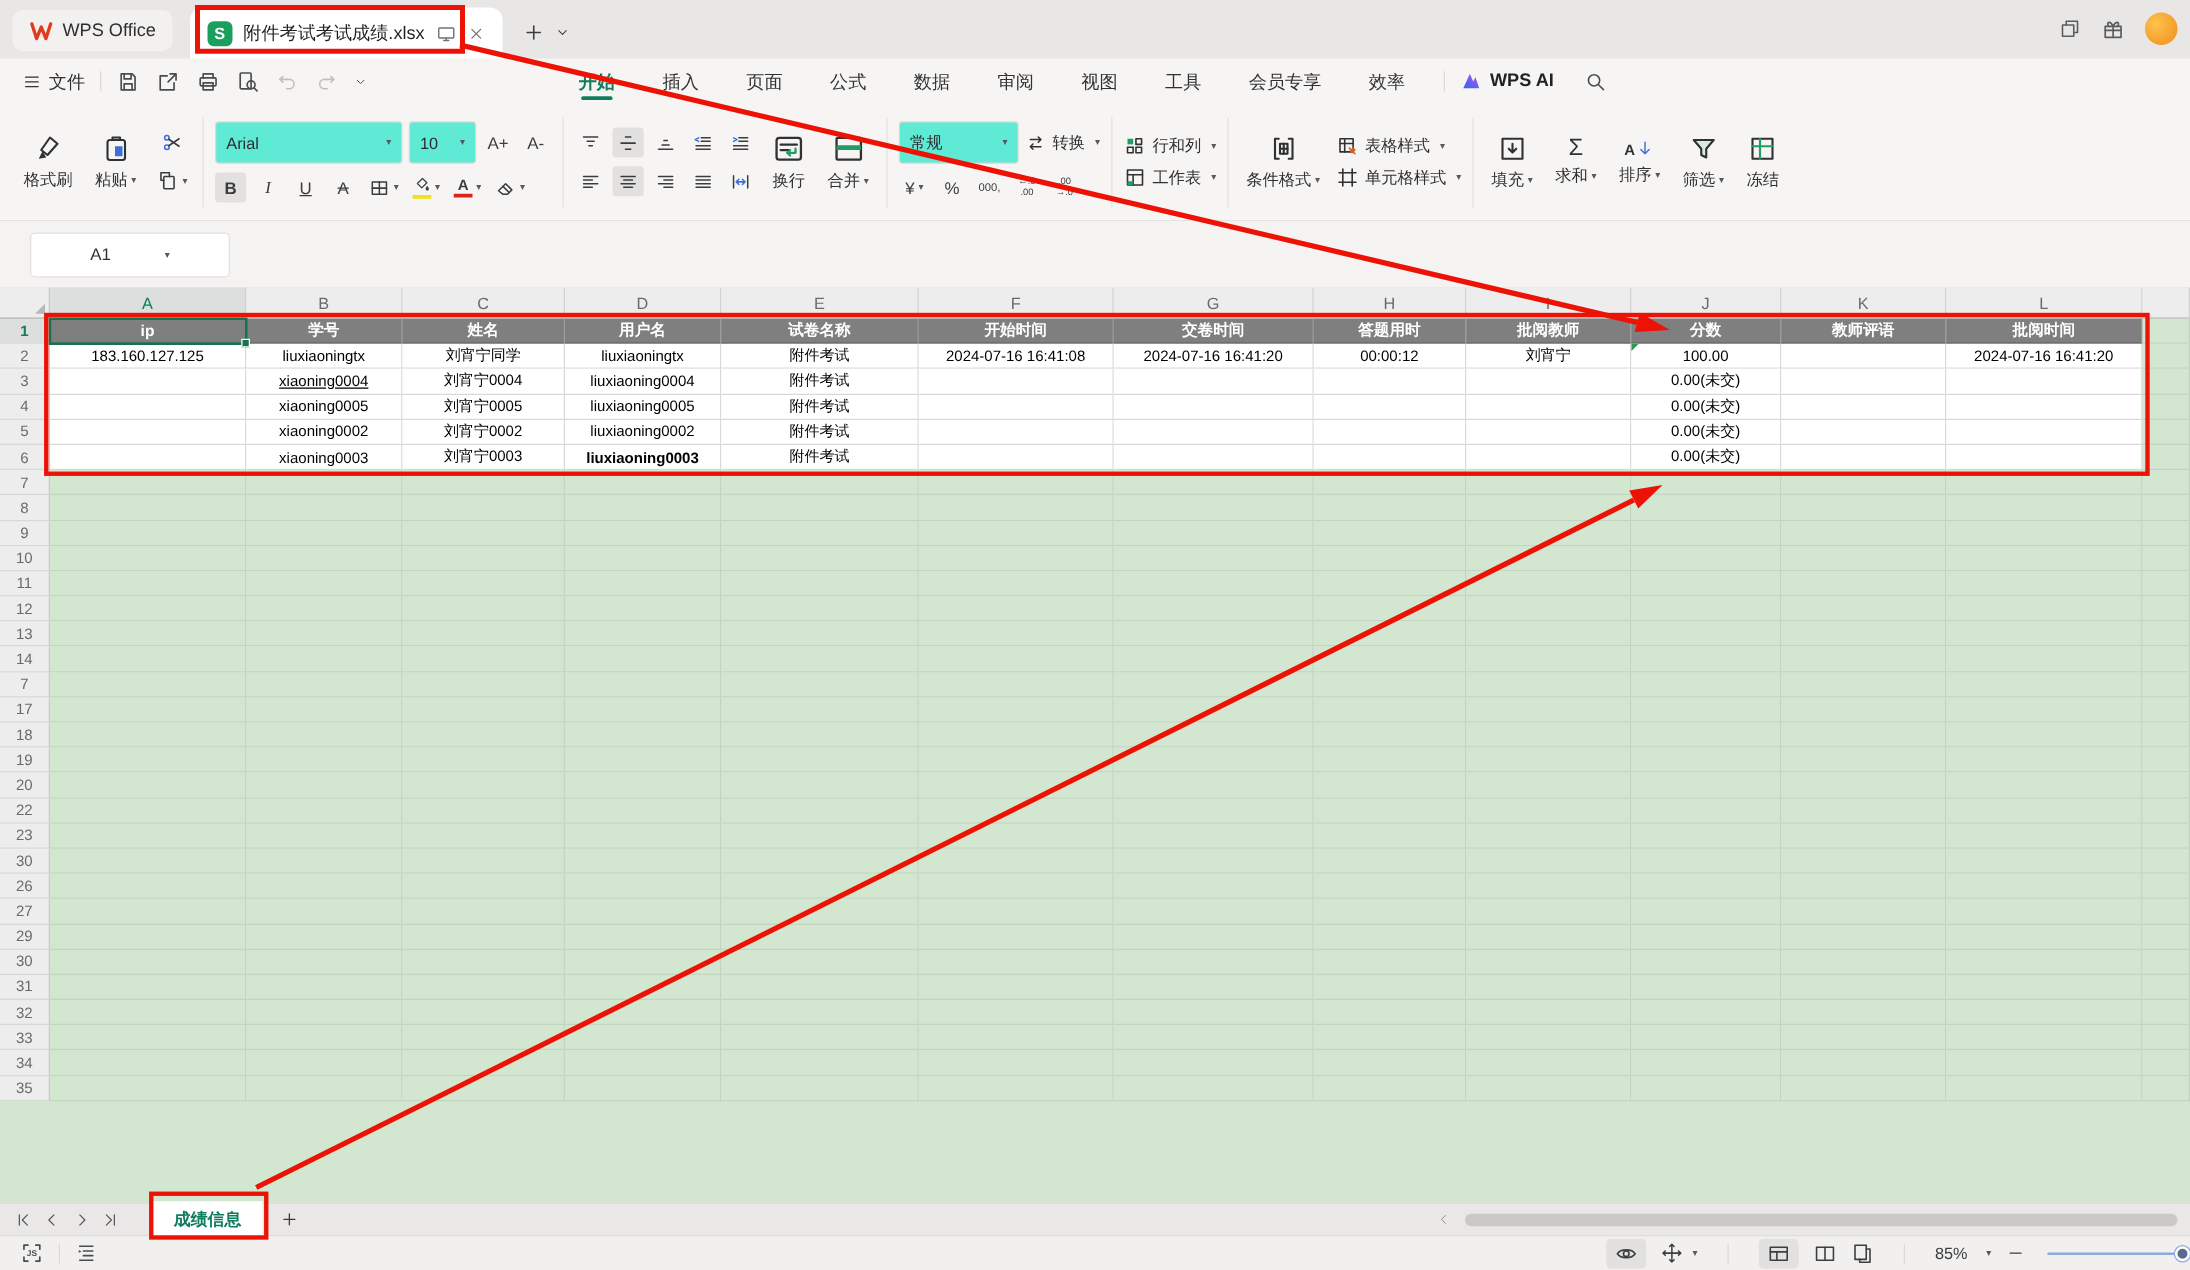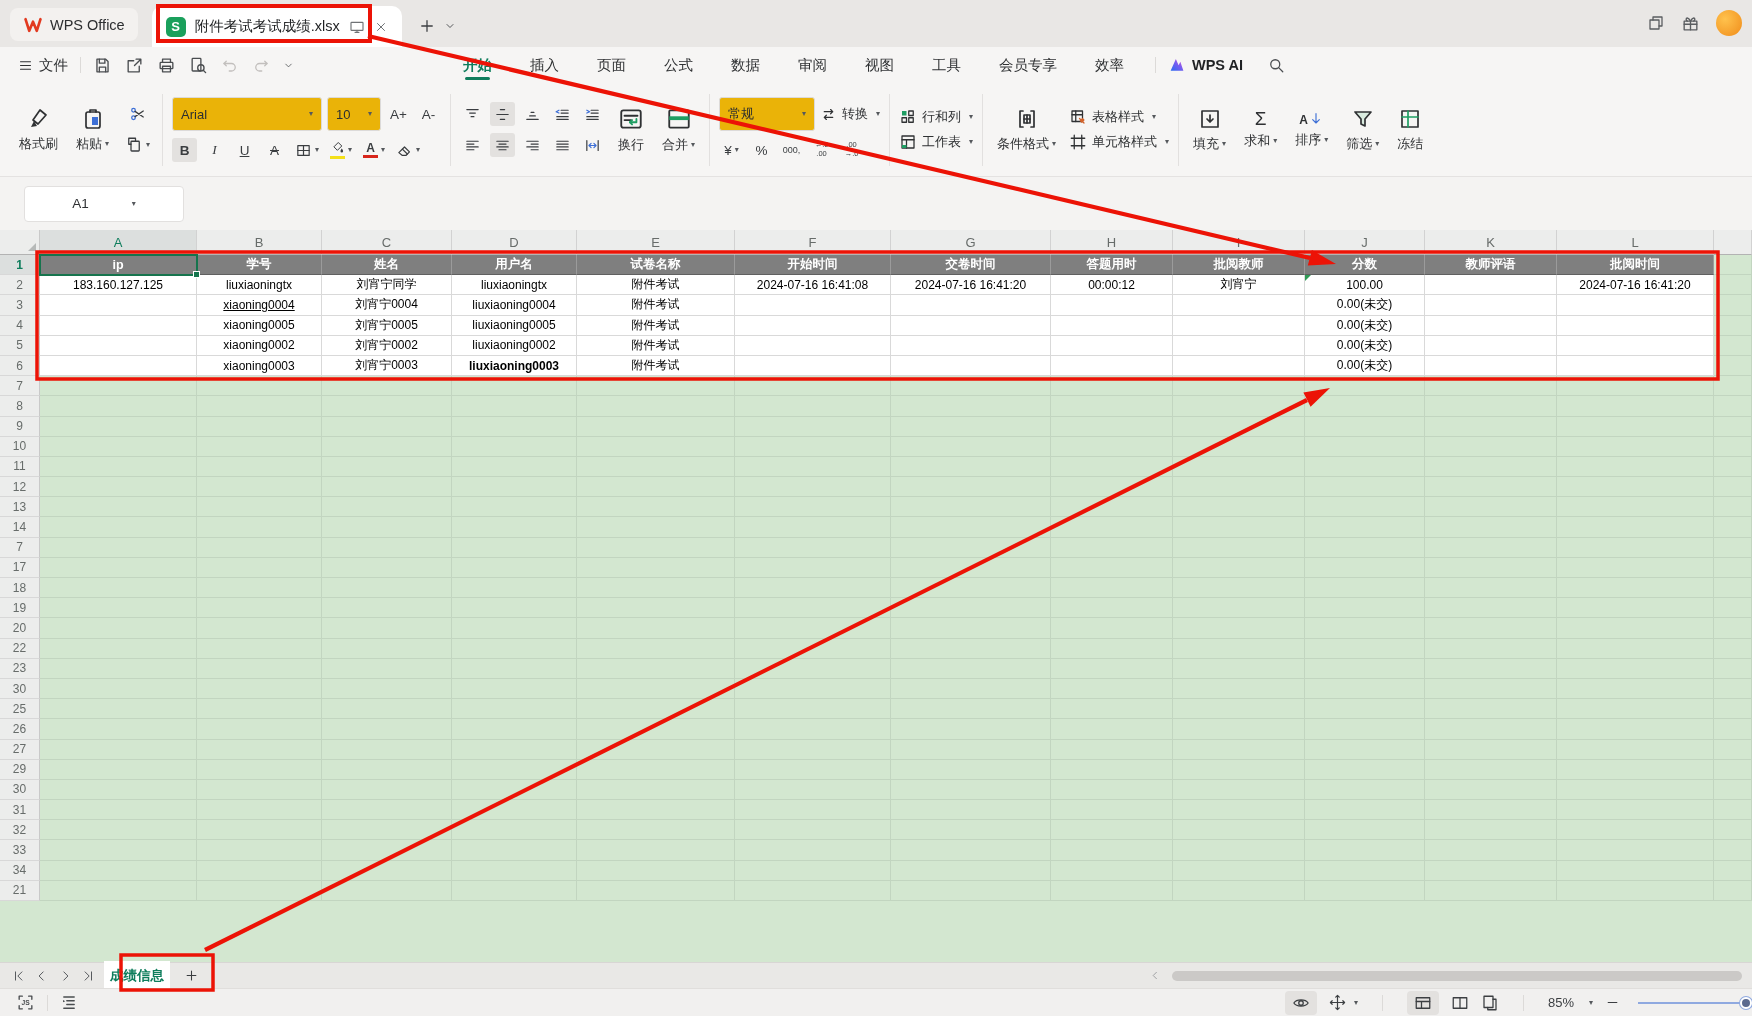--- a/index.html
+++ b/index.html
@@ -34,21 +34,21 @@
   .grp{display:flex;align-items:center;gap:8px;flex:0 0 auto}
   .col2{display:flex;flex-direction:column;justify-content:center;gap:7px}
   .row{display:flex;align-items:center;gap:5px}
   .bigbtn{display:flex;flex-direction:column;align-items:center;justify-content:center;gap:4px;padding:0 5px;color:#2f3133}
   .lbl{font-size:13px;display:flex;align-items:center;white-space:nowrap}
   .ibtn{height:24px;min-width:25px;padding:0 3px;display:flex;align-items:center;justify-content:center;border-radius:3px;font-size:13.5px;color:#3a3d40;white-space:nowrap}
   .on{background:#e3e1df}
   .italic{font-style:italic;font-family:"Liberation Serif",serif}
   .und{text-decoration:underline}
   .strike{text-decoration:line-through}
-  .selbox{height:26px;background:#eab308;border:1px solid #dcdad9;border-radius:3px;display:flex;align-items:center;justify-content:space-between;padding:16px 8px;font-size:13px;color:#2c2e30}
+  .selbox{height:26px;background:#5eead4;border:1px solid #dcdad9;border-radius:3px;display:flex;align-items:center;justify-content:space-between;padding:16px 8px;font-size:13px;color:#2c2e30}
   .stack{display:flex;flex-direction:column;align-items:center;line-height:1}
   .stack b{font-size:12px}
   .bar{display:block;width:15px;height:3px;margin-top:1px}
   .dec{font-size:7.5px;white-space:pre;line-height:1.15;text-align:center;color:#3a3d40}
   .inline{display:flex;align-items:center;gap:5px;font-size:13px;white-space:nowrap}
   .sum-sym{font-size:19px;line-height:1}
   .sorticon{display:flex;align-items:flex-end}
   .sorticon b{font-size:12px}
   
   .formrow{position:absolute;left:0;top:177px;width:1752px;height:53px;background:#f4f3f2;display:flex;align-items:center;gap:14px;padding-left:24px}
@@ -70,21 +70,21 @@
   .cell{display:flex;align-items:center;justify-content:center;font-size:12px;color:#000;overflow:hidden;white-space:nowrap;flex:0 0 auto;position:relative}
   .c-hdr{background:var(--header-row-fill,#7f7f7f);color:#fff;font-weight:700;font-size:12.5px;border-right:1px solid #9b9b9b;border-bottom:1px solid #606060}
   .c-data{background:#fff;border-right:1px solid #d9d9d9;border-bottom:1px solid #d9d9d9}
   .c-green{background:var(--eye-protection-green,#d3e7d0);border-right:1px solid #c2d5c0;border-bottom:1px solid #c2d5c0}
   .tri::before{content:'';position:absolute;left:0;top:0;border-top:6px solid #2f9a55;border-right:6px solid transparent}
   .selA1{position:absolute;left:39px;top:24px;width:159px;height:22px;border:2px solid var(--selection-border,#15744d);z-index:5;pointer-events:none}
   .selA1::after{content:'';position:absolute;right:-4px;bottom:-4px;width:5px;height:5px;background:var(--selection-border,#15744d);border:1px solid #fff}
   
   .tabbar{position:absolute;left:0;top:962px;width:1752px;height:26px;background:#e9e8e6;border-top:1px solid #d8d6d4;display:flex;align-items:center;padding-left:12px;color:#55585c}
   .nav{margin-right:9px}
-  .sheettab{height:30px;background:#fff;display:flex;align-items:center;padding:0 6px;color:var(--accent-green,#0e7d5c);font-weight:700;font-size:13.5px;}
+  .sheettab{height:30px;background:#fff;display:flex;align-items:center;padding:0 17px;color:var(--accent-green,#0e7d5c);font-weight:700;font-size:13.5px;margin-left:18px}
   .addsheet{margin-left:14px;color:#3a3d40}
   .hleft{position:absolute;left:1150px;top:7px;color:#8a8d90}
   .hthumb{position:absolute;left:1172px;top:8px;width:570px;height:10px;border-radius:5px;background:#cbc9c7}
   
   .statusbar{position:absolute;left:0;top:988px;width:1752px;height:28px;background:#f1f0ef;border-top:1px solid #e0dedc;display:flex;align-items:center;padding:0 0 0 16px;font-size:13px;color:#3c3f42}
   .sb-right{margin-left:auto;display:flex;align-items:center;gap:12px}
   .pill{background:#e3e1df;border-radius:4px;padding:3px 7px}
   .zslide{width:112px;height:2px;background:#8fa9e0;position:relative;margin:0 2px 0 6px}
   .zknob{position:absolute;right:-2px;top:-5px;width:12px;height:12px;border-radius:50%;background:#5b6a8f;border:2px solid #fff;box-shadow:0 0 0 1px #8fa9e0}
   
@@ -985,36 +985,20 @@
         <div class="cell c-green" style="width: 156px;"></div>
         <div class="cell c-green" style="width: 160px;"></div>
         <div class="cell c-green" style="width: 122px;"></div>
         <div class="cell c-green" style="width: 132px;"></div>
         <div class="cell c-green" style="width: 120px;"></div>
         <div class="cell c-green" style="width: 132px;"></div>
         <div class="cell c-green" style="width: 157px;"></div>
         <div class="cell c-green" style="width: 38px;"></div>
       </div>
       <div class="grow">
-        <div class="rhd">25</div>
-        <div class="cell c-green" style="width: 157px;"></div>
-        <div class="cell c-green" style="width: 125px;"></div>
-        <div class="cell c-green" style="width: 130px;"></div>
-        <div class="cell c-green" style="width: 125px;"></div>
-        <div class="cell c-green" style="width: 158px;"></div>
-        <div class="cell c-green" style="width: 156px;"></div>
-        <div class="cell c-green" style="width: 160px;"></div>
-        <div class="cell c-green" style="width: 122px;"></div>
-        <div class="cell c-green" style="width: 132px;"></div>
-        <div class="cell c-green" style="width: 120px;"></div>
-        <div class="cell c-green" style="width: 132px;"></div>
-        <div class="cell c-green" style="width: 157px;"></div>
-        <div class="cell c-green" style="width: 38px;"></div>
-      </div>
-      <div class="grow">
         <div class="rhd">26</div>
         <div class="cell c-green" style="width: 157px;"></div>
         <div class="cell c-green" style="width: 125px;"></div>
         <div class="cell c-green" style="width: 130px;"></div>
         <div class="cell c-green" style="width: 125px;"></div>
         <div class="cell c-green" style="width: 158px;"></div>
         <div class="cell c-green" style="width: 156px;"></div>
         <div class="cell c-green" style="width: 160px;"></div>
         <div class="cell c-green" style="width: 122px;"></div>
         <div class="cell c-green" style="width: 132px;"></div>
@@ -1129,21 +1113,21 @@
         <div class="cell c-green" style="width: 156px;"></div>
         <div class="cell c-green" style="width: 160px;"></div>
         <div class="cell c-green" style="width: 122px;"></div>
         <div class="cell c-green" style="width: 132px;"></div>
         <div class="cell c-green" style="width: 120px;"></div>
         <div class="cell c-green" style="width: 132px;"></div>
         <div class="cell c-green" style="width: 157px;"></div>
         <div class="cell c-green" style="width: 38px;"></div>
       </div>
       <div class="grow">
-        <div class="rhd">21</div>
+        <div class="rhd">35</div>
         <div class="cell c-green" style="width: 157px;"></div>
         <div class="cell c-green" style="width: 125px;"></div>
         <div class="cell c-green" style="width: 130px;"></div>
         <div class="cell c-green" style="width: 125px;"></div>
         <div class="cell c-green" style="width: 158px;"></div>
         <div class="cell c-green" style="width: 156px;"></div>
         <div class="cell c-green" style="width: 160px;"></div>
         <div class="cell c-green" style="width: 122px;"></div>
         <div class="cell c-green" style="width: 132px;"></div>
         <div class="cell c-green" style="width: 120px;"></div>

